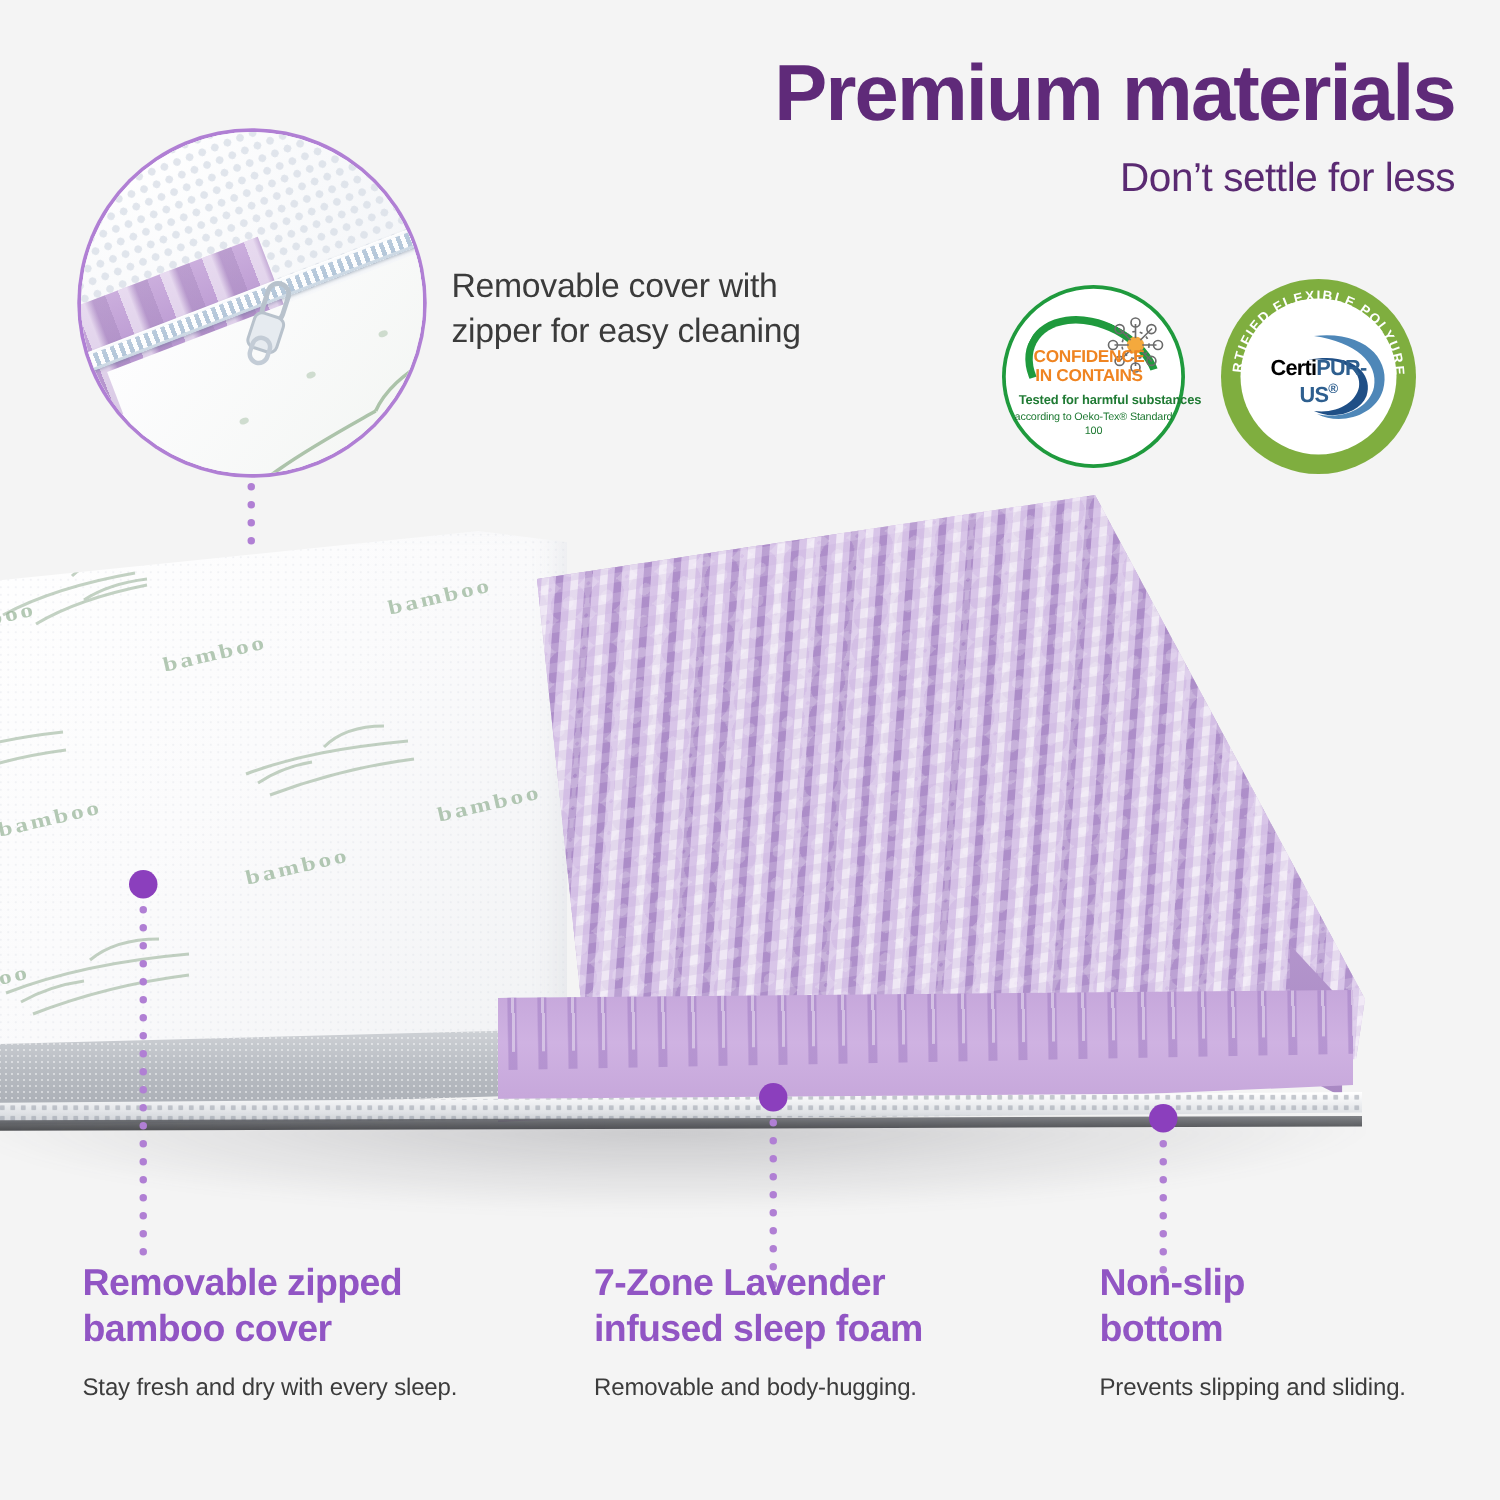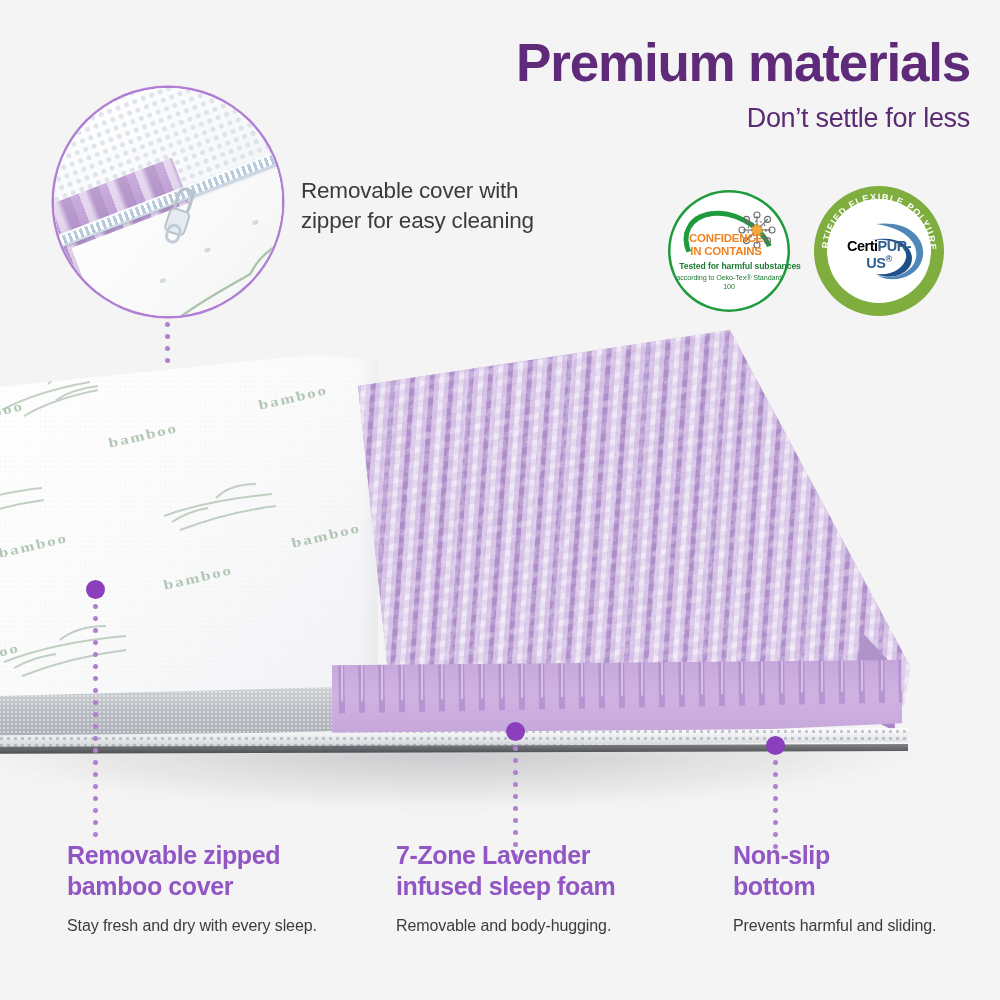--- a/index.html
+++ b/index.html
@@ -258,21 +258,21 @@
   
   .features{position:absolute;left:0;top:840px;width:1000px;height:140px;}
   .feat{position:absolute;top:0;}
   .feat h3{
     margin:0;font-size:25px;font-weight:bold;color:#9155c4;
     line-height:1.22;letter-spacing:-0.4px;
   }
   .feat p{
     margin:16px 0 0 0;font-size:16px;color:#3c3c3c;letter-spacing:-0.1px;
   }
-  .f1{left:55px;width:310px;margin-left:12px;}
+  .f1{left:55px;width:310px;}
   .f2{left:396px;width:320px;}
   .f3{left:733px;width:250px;}
 </style>
 </head>
 <body>
 
 <div id="stage">
 
   <div class="header">
     <div class="title">Premium materials</div>
@@ -537,17 +537,17 @@
       <h3>
         <span>7-Zone Lavender</span><br><span>infused sleep foam</span>
       </h3>
       <p>Removable and body-hugging.</p>
     </div>
 
     <div class="feat f3">
       <h3>
         <span>Non-slip</span><br><span>bottom</span>
       </h3>
-      <p>Prevents harmful and sliding.</p>
+      <p>Prevents slipping and sliding.</p>
     </div>
   </div>
 
 </div>
 
 </body></html>

